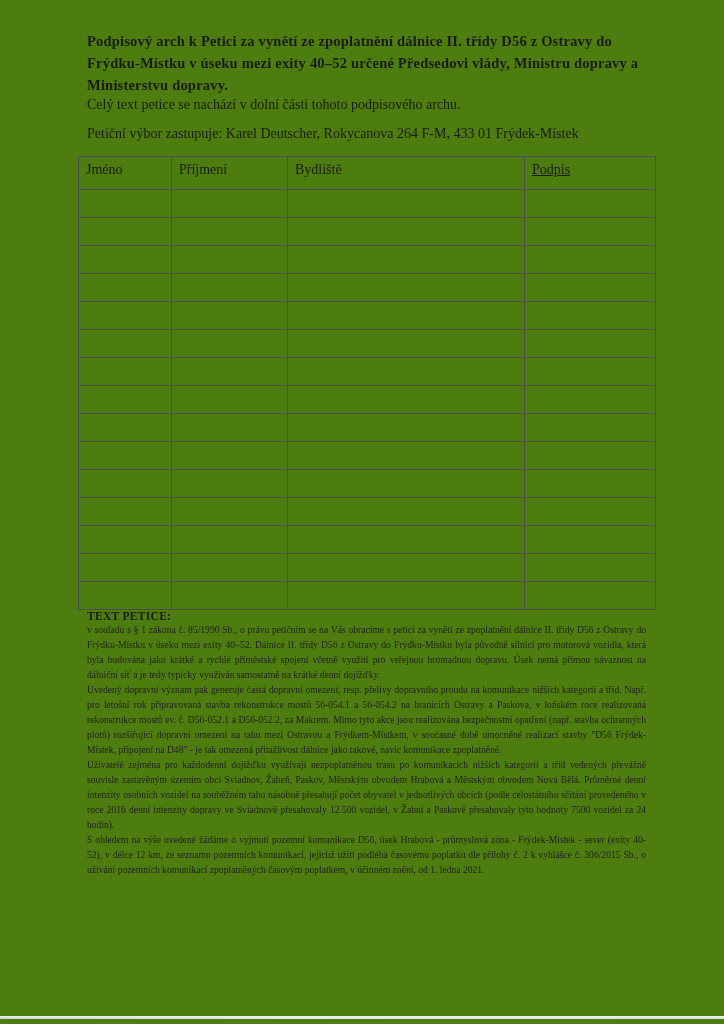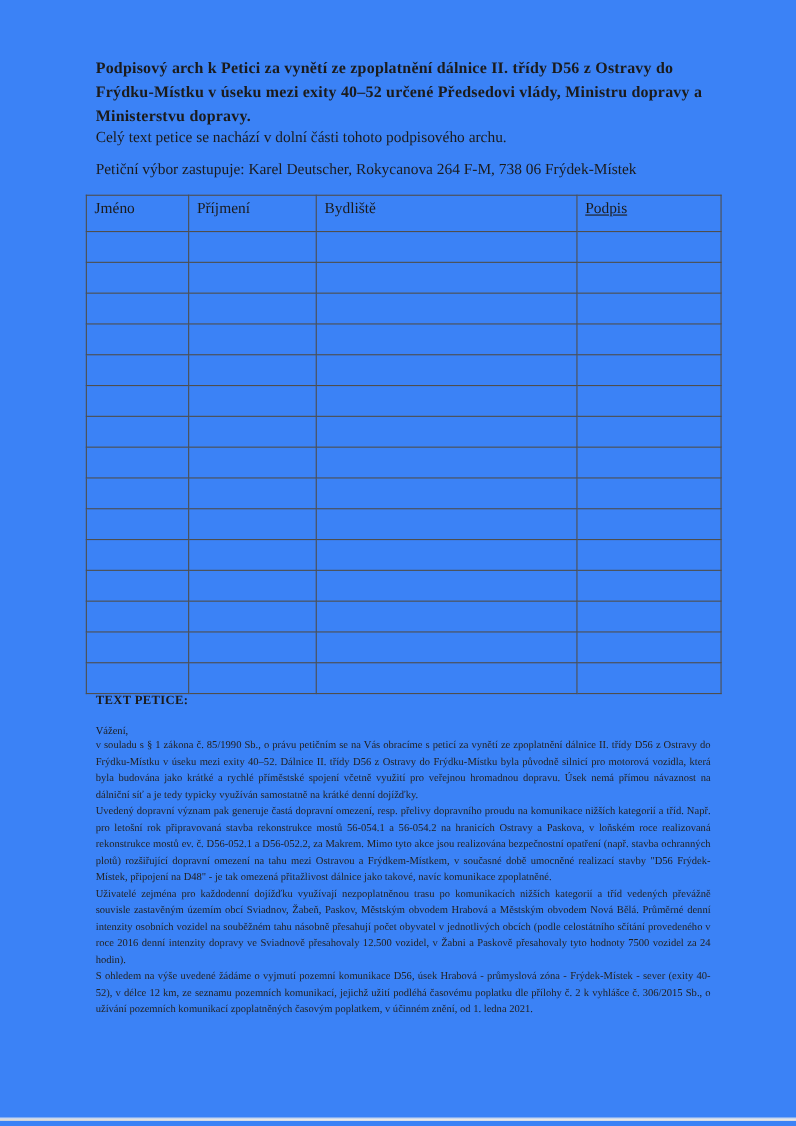--- a/index.html
+++ b/index.html
@@ -2,25 +2,25 @@
 <html lang="cs"><head>
 <meta charset="utf-8">
 <style>
   * { margin: 0; padding: 0; box-sizing: border-box; }
   html, body { background: #f2f2f2; }
   .page {
     position: relative;
     width: 724px;
     height: 1024px;
     margin: 0 auto;
-    background: #3b82f6;
+    background: #4d7c0f;
     font-family: "Liberation Serif", serif;
     color: #1b1b1b;
     overflow: hidden;
-    padding: 51px 70px 0 78px;
+    padding: 30px 70px 0 78px;
   }
   
   .doc-header { padding-left: 9px; }
   .doc-title {
     font-size: 14.5px;
     font-weight: bold;
     line-height: 22px;
     white-space: pre-line;
     letter-spacing: 0.2px;
   }
@@ -87,21 +87,21 @@
 </head>
 <body>
 
 <div class="page">
 
   <div class="doc-header">
     <h1 class="doc-title">Podpisový arch k Petici za vynětí ze zpoplatnění dálnice II. třídy D56 z Ostravy do
 Frýdku-Místku v úseku mezi exity 40–52 určené Předsedovi vlády, Ministru dopravy a
 Ministerstvu dopravy.</h1>
     <p class="doc-note">Celý text petice se nachází v dolní části tohoto podpisového archu.</p>
-    <p class="doc-committee">Petiční výbor zastupuje: Karel Deutscher, Rokycanova 264 F-M, 738 06 Frýdek-Místek</p>
+    <p class="doc-committee">Petiční výbor zastupuje: Karel Deutscher, Rokycanova 264 F-M, 433 01 Frýdek-Místek</p>
   </div>
 
   <table class="sig-table">
     <thead>
       <tr>
         <th class="col-jmeno">Jméno</th>
         <th class="col-prijmeni">Příjmení</th>
         <th class="col-bydliste">Bydliště</th>
         <th class="col-podpis">Podpis</th>
       </tr>
@@ -195,21 +195,20 @@
           <td class="col-jmeno"></td>
           <td class="col-prijmeni"></td>
           <td class="col-bydliste"></td>
           <td class="col-podpis"></td>
         </tr>
       </tbody>
   </table>
 
   <section class="petition">
     <h2 class="petition-heading">TEXT PETICE:</h2>
-    <p class="salutation">Vážení,</p>
     <p class="body-par">v souladu s § 1 zákona č. 85/1990 Sb., o právu petičním se na Vás obracíme s peticí za vynětí ze zpoplatnění dálnice II. třídy D56 z Ostravy do Frýdku-Místku v úseku mezi exity 40–52. Dálnice II. třídy D56 z Ostravy do Frýdku-Místku byla původně silnicí pro motorová vozidla, která byla budována jako krátké a rychlé příměstské spojení včetně využití pro veřejnou hromadnou dopravu. Úsek nemá přímou návaznost na dálniční síť a je tedy typicky využíván samostatně na krátké denní dojížďky.</p>
     <p class="body-par">Uvedený dopravní význam pak generuje častá dopravní omezení, resp. přelivy dopravního proudu na komunikace nižších kategorií a tříd. Např. pro letošní rok připravovaná stavba rekonstrukce mostů 56-054.1 a 56-054.2 na hranicích Ostravy a Paskova, v loňském roce realizovaná rekonstrukce mostů ev. č. D56-052.1 a D56-052.2, za Makrem. Mimo tyto akce jsou realizována bezpečnostní opatření (např. stavba ochranných plotů) rozšiřující dopravní omezení na tahu mezi Ostravou a Frýdkem-Místkem, v současné době umocněné realizací stavby "D56 Frýdek-Místek, připojení na D48" - je tak omezená přitažlivost dálnice jako takové, navíc komunikace zpoplatněné.</p>
     <p class="body-par">Uživatelé zejména pro každodenní dojížďku využívají nezpoplatněnou trasu po komunikacích nižších kategorií a tříd vedených převážně souvisle zastavěným územím obcí Sviadnov, Žabeň, Paskov, Městským obvodem Hrabová a Městským obvodem Nová Bělá. Průměrné denní intenzity osobních vozidel na souběžném tahu násobně přesahují počet obyvatel v jednotlivých obcích (podle celostátního sčítání provedeného v roce 2016 denní intenzity dopravy ve Sviadnově přesahovaly 12.500 vozidel, v Žabni a Paskově přesahovaly tyto hodnoty 7500 vozidel za 24 hodin).</p>
     <p class="body-par">S ohledem na výše uvedené žádáme o vyjmutí pozemní komunikace D56, úsek Hrabová - průmyslová zóna - Frýdek-Místek - sever (exity 40-52), v délce 12 km, ze seznamu pozemních komunikací, jejichž užití podléhá časovému poplatku dle přílohy č. 2 k vyhlášce č. 306/2015 Sb., o užívání pozemních komunikací zpoplatněných časovým poplatkem, v účinném znění, od 1. ledna 2021.</p>
   </section>
 
   <div class="scan-edge"></div>
 
 </div>
 

